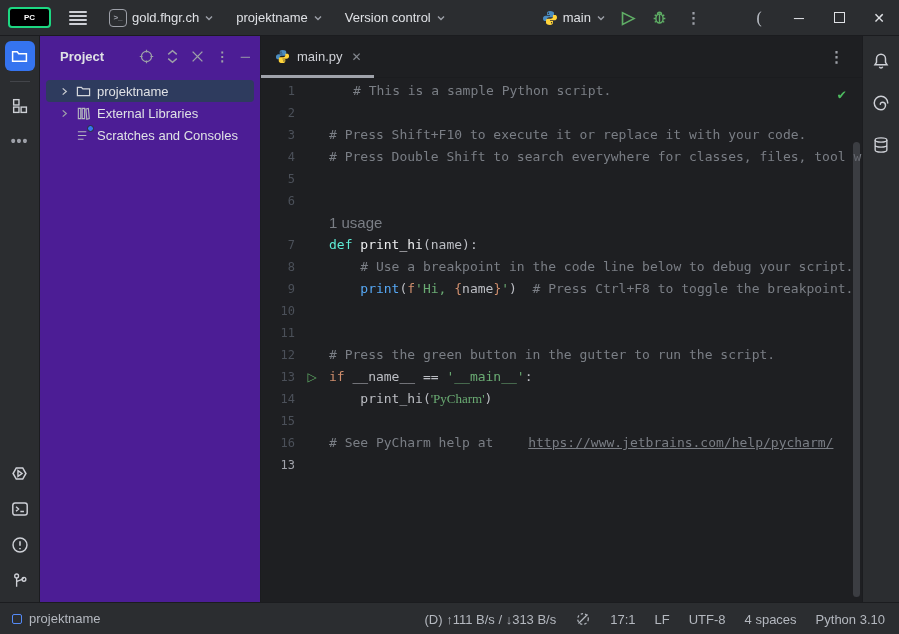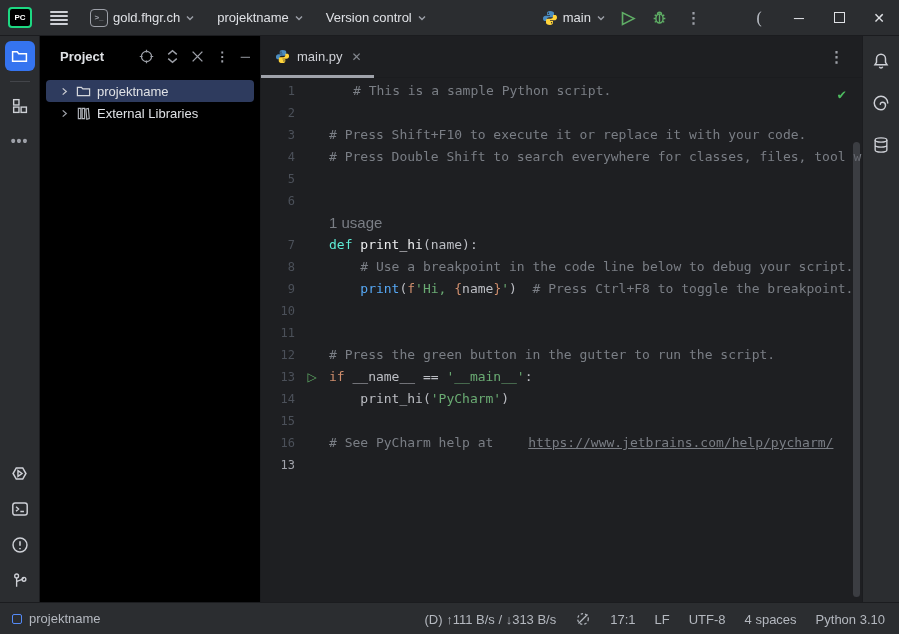--- a/index.html
+++ b/index.html
@@ -5,21 +5,21 @@
   * { margin:0; padding:0; box-sizing:border-box; }
   html,body { width:899px; height:634px; overflow:hidden; background:#1E1F22;
     font-family:"Liberation Sans", sans-serif; -webkit-font-smoothing:antialiased; }
   .window { position:relative; width:899px; height:634px; display:flex; flex-direction:column; }
 
   
   .titlebar { height:36px; background:#2B2D30; display:flex; align-items:center;
     border-bottom:1px solid #1B1C1F; color:#DFE1E5; font-size:13px; flex:none; }
   .tb-left { display:flex; align-items:center; gap:6px; padding-left:8px; }
   .tb-right { margin-left:auto; display:flex; align-items:center; }
-  .pc-logo { width:24px; height:21px; border-radius:4px; background:#000;
+  .pc-logo { width:43px; height:21px; border-radius:4px; background:#000;
     border:2px solid #1DD882; color:#fff; font-size:8px; font-weight:bold;
     display:flex; align-items:center; justify-content:center; letter-spacing:0; }
   .tb-btn { display:flex; align-items:center; gap:5px; padding:4px 8px; border-radius:4px; color:#DFE1E5; }
   .burger { width:18px; height:14px; display:flex; flex-direction:column; justify-content:space-between; margin:0 8px 0 12px; }
   .burger i { display:block; height:2px; background:#CED0D6; border-radius:1px; }
   .proj-avatar { width:18px; height:18px; border:1.5px solid #9DA0A8; border-radius:4px;
     color:#9DA0A8; font-size:8px; font-weight:bold; display:flex; align-items:center; justify-content:center; }
   .chev { width:10px; height:10px; flex:none; }
   .run-glyph { color:#5FAD65; font-size:17px; line-height:1; font-weight:bold; padding:0 8px; }
   .more-glyph { color:#9DA0A8; font-size:15px; font-weight:bold; padding:0 10px; letter-spacing:0; }
@@ -37,21 +37,21 @@
   .stripe-btn.active { background:#3574F0; color:#fff; }
   .stripe-div { width:20px; height:1px; background:#43454A; margin:4px 0 8px; }
   .stripe-spacer { flex:1; }
   .dots3 { color:#9DA0A8; font-size:14px; letter-spacing:1px; font-weight:bold; }
 
   .rstrip { width:37px; background:#2B2D30; border-left:1px solid #1B1C1F; display:flex;
     flex-direction:column; align-items:center; padding-top:10px; flex:none; }
   .rstrip .stripe-btn { margin-bottom:12px; }
 
   
-  .projpanel { width:221px; background:#000000; border-right:1px solid #1B1C1F; flex:none; font-size:13px; }
+  .projpanel { width:221px; background:#4c1d95; border-right:1px solid #1B1C1F; flex:none; font-size:13px; }
   .pp-header { height:40px; display:flex; align-items:center; padding:0 10px 0 20px; color:#DFE1E5; }
   .pp-title { font-weight:bold; }
   .pp-icons { margin-left:auto; display:flex; align-items:center; gap:12px; color:#9DA0A8; }
   .tree { padding-top:4px; }
   .tree-row { height:22px; display:flex; align-items:center; color:#DFE1E5; margin:0 6px; border-radius:4px; padding-left:12px; gap:5px; }
   .tree-row.selected { background:#2E3B5E; }
   .tree-chev { width:12px; display:flex; justify-content:center; color:#9DA0A8; flex:none; }
   .tree-ico { width:17px; display:flex; justify-content:center; position:relative; flex:none; }
   .badge { position:absolute; right:-2px; top:-3px; width:7px; height:7px; border-radius:50%; background:#3574F0; border:1px solid #2B2D30; }
 
@@ -236,20 +236,31 @@
             <svg width="9" height="9" viewBox="0 0 10 10">
                 <path d="M3 1.5l4 3.5-4 3.5" fill="none" stroke="#9DA0A8" stroke-width="1.4"></path>
               </svg>
           </span>
           <span class="tree-ico">
             <svg width="15" height="15" viewBox="0 0 16 16">
                 <path d="M2.5 2.5h2.6v11H2.5zM6.6 2.5h2.6v11H6.6zM10.6 3.2l2.6-.6 1 10.9-2.7.6z" fill="none" stroke="#B4B8BF" stroke-width="1.2"></path>
               </svg>
           </span>
           <span>External Libraries</span>
+        </div>
+        <div class="tree-row">
+          <span class="tree-chev"></span>
+          <span class="tree-ico">
+            <svg width="15" height="15" viewBox="0 0 16 16">
+                <path d="M2 4h9M2 8h9M2 12h6" stroke="#B4B8BF" stroke-width="1.3"></path>
+                <path d="M3.5 2.3l7-0" stroke="#B4B8BF" stroke-width="0"></path>
+              </svg>
+            <span class="badge"></span>
+          </span>
+          <span>Scratches and Consoles</span>
         </div>
       </div>
     </div>
 
     <div class="editor">
       <div class="tabbar">
         <div class="tab">
           <svg width="15" height="15" viewBox="0 0 16 16">
             <path d="M8 1c-2.2 0-3 1-3 2.2V5h3v.7H3.6C2.2 5.7 1 6.6 1 8.5 1 10.4 2 11 3.3 11H5V9.3C5 8 6 7.3 7.2 7.3h3C11.3 7.3 12 6.6 12 5.4V3.2C12 2 10.8 1 8 1zM6.4 2.6a.7.7 0 110 1.4.7.7 0 010-1.4z" fill="#4B8BBE"></path>
             <path d="M8 15c2.2 0 3-1 3-2.2V11H8v-.7h4.4c1.4 0 2.6-.9 2.6-2.8C15 5.6 14 5 12.7 5H11v1.7C11 8 10 8.7 8.8 8.7h-3C4.7 8.7 4 9.4 4 10.6v2.2C4 14 5.2 15 8 15zm1.6-1.6a.7.7 0 110-1.4.7.7 0 010 1.4z" fill="#FFD43B"></path>
@@ -271,21 +282,21 @@
           <div class="cl"><span class="ln">5</span><span class="gi"></span><span class="ct"></span></div>
           <div class="cl"><span class="ln">6</span><span class="gi"></span><span class="ct"></span></div>
           <div class="cl"><span class="ln"></span><span class="gi"></span><span class="ct"><span class="inlay">1 usage</span></span></div>
           <div class="cl"><span class="ln">7</span><span class="gi"></span><span class="ct"><span style="color: #5eead4;">def </span><span style="color: rgb(237, 238, 240);">print_hi</span><span style="color: rgb(188, 190, 196);">(name):</span></span></div>
           <div class="cl"><span class="ln">8</span><span class="gi"></span><span class="ct"><span style="color: rgb(188, 190, 196);">    </span><span style="color: rgb(122, 126, 133);"># Use a breakpoint in the code line below to debug your script.</span></span></div>
           <div class="cl"><span class="ln">9</span><span class="gi"></span><span class="ct"><span style="color: rgb(188, 190, 196);">    </span><span style="color: rgb(86, 168, 245);">print</span><span style="color: rgb(188, 190, 196);">(</span><span style="color: rgb(207, 142, 109);">f</span><span style="color: rgb(106, 171, 115);">'Hi, </span><span style="color: rgb(207, 142, 109);">{</span><span style="color: rgb(188, 190, 196);">name</span><span style="color: rgb(207, 142, 109);">}</span><span style="color: rgb(106, 171, 115);">'</span><span style="color: rgb(188, 190, 196);">)  </span><span style="color: rgb(122, 126, 133);"># Press Ctrl+F8 to toggle the breakpoint.</span></span></div>
           <div class="cl"><span class="ln">10</span><span class="gi"></span><span class="ct"></span></div>
           <div class="cl"><span class="ln">11</span><span class="gi"></span><span class="ct"></span></div>
           <div class="cl"><span class="ln">12</span><span class="gi"></span><span class="ct"><span style="color: rgb(122, 126, 133);"># Press the green button in the gutter to run the script.</span></span></div>
           <div class="cl"><span class="ln">13</span><span class="gi runico">▷</span><span class="ct"><span style="color: rgb(207, 142, 109);">if </span><span style="color: rgb(188, 190, 196);">__name__ == </span><span style="color: rgb(106, 171, 115);">'__main__'</span><span style="color: rgb(188, 190, 196);">:</span></span></div>
-          <div class="cl"><span class="ln">14</span><span class="gi"></span><span class="ct"><span style="color: rgb(188, 190, 196);">    print_hi(</span><span style="color: rgb(106, 171, 115);">'PyCharm'</span><span style="color: rgb(188, 190, 196);">)</span></span></div>
+          <div class="cl"><span class="ln">14</span><span class="gi"></span><span class="ct"><span style="color: rgb(188, 190, 196);">    print_hi(</span><span style="color: rgb(106, 171, 115); font-family: Liberation Serif, serif;">'PyCharm'</span><span style="color: rgb(188, 190, 196);">)</span></span></div>
           <div class="cl"><span class="ln">15</span><span class="gi"></span><span class="ct"></span></div>
           <div class="cl"><span class="ln">16</span><span class="gi"></span><span class="ct"><span style="color: rgb(122, 126, 133);"># See PyCharm help at </span><span class="lnk" style="color: rgb(122, 126, 133);">https://www.jetbrains.com/help/pycharm/</span></span></div>
           <div class="cl cur"><span class="ln">13</span><span class="gi"></span><span class="ct"></span></div>
         </div>
     </div>
 
     <div class="rstrip">
       <div class="stripe-btn">
         <svg width="18" height="18" viewBox="0 0 16 16">
           <path d="M8 2a4 4 0 00-4 4v3.2L2.6 11.4h10.8L12 9.2V6a4 4 0 00-4-4z" fill="none" stroke="#CED0D6" stroke-width="1.3"></path>

